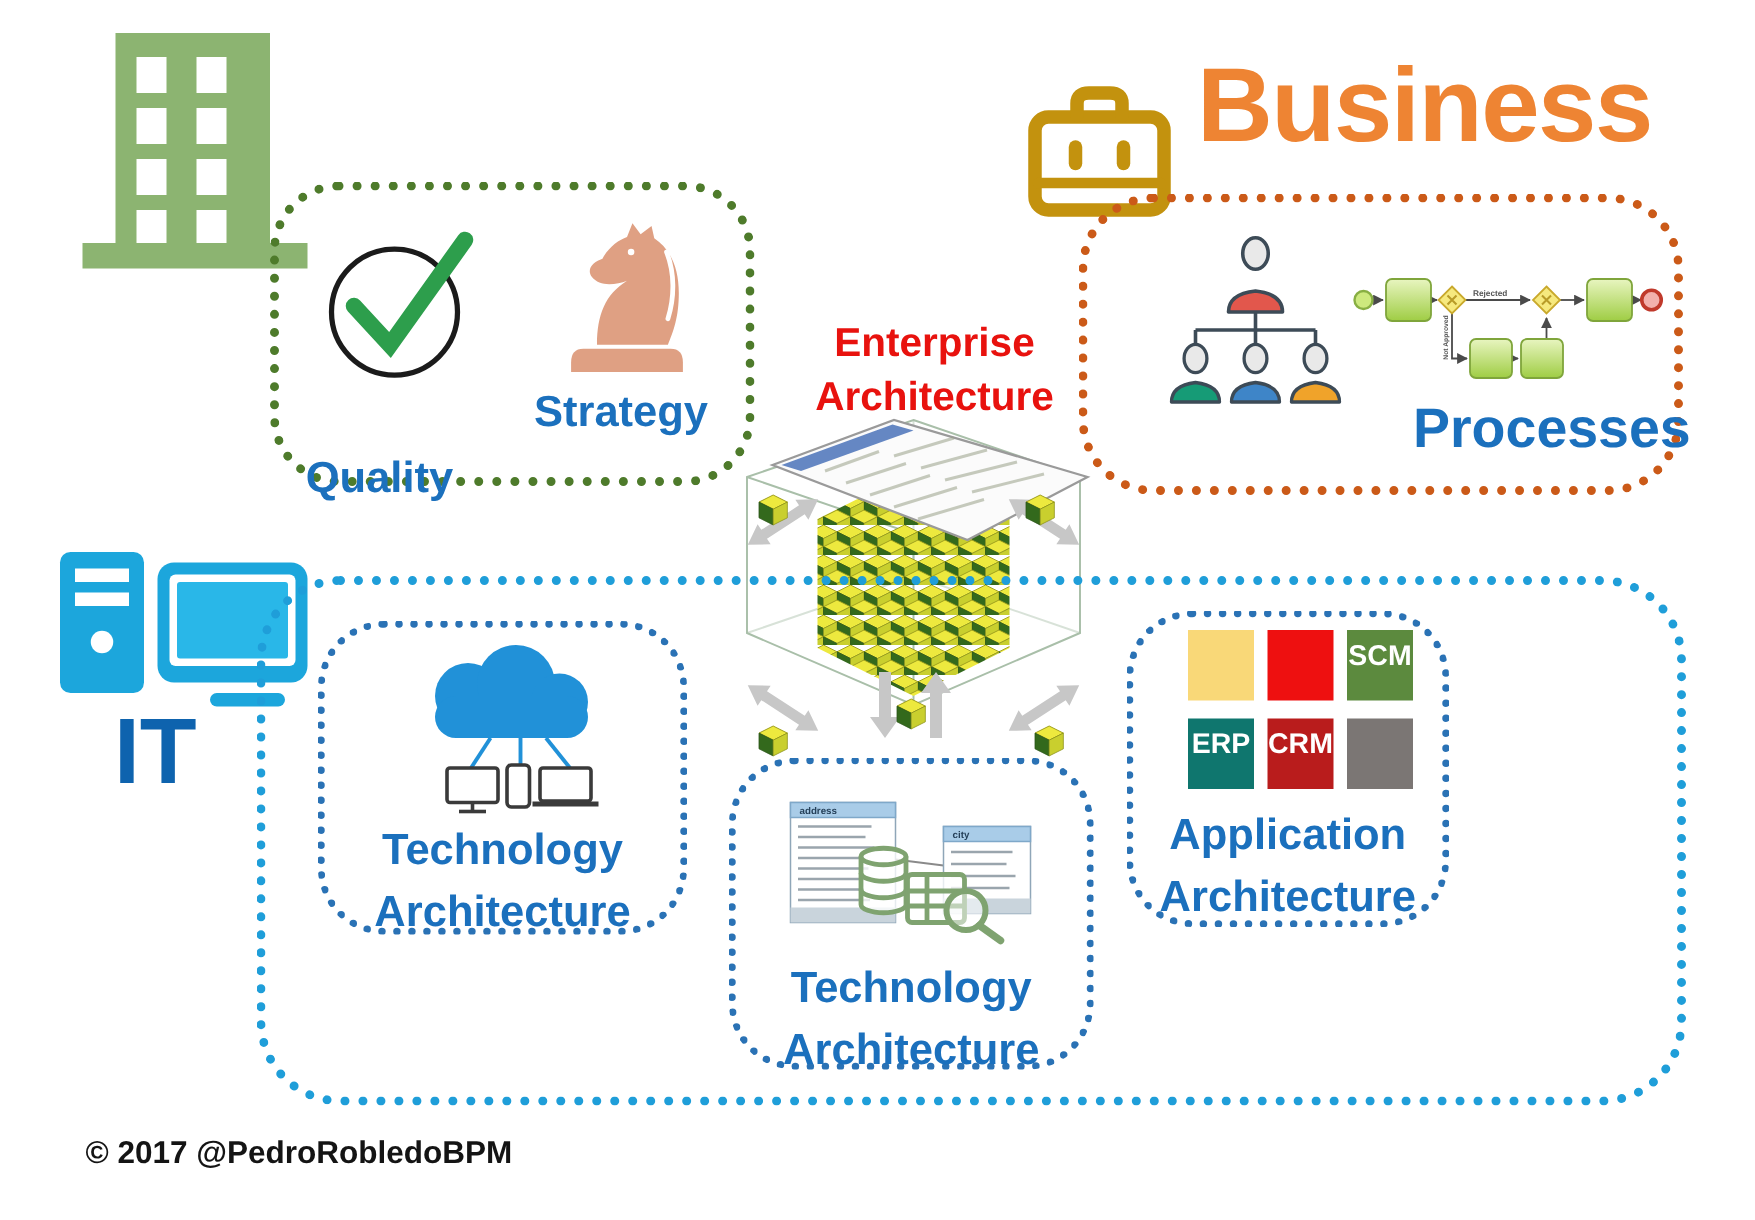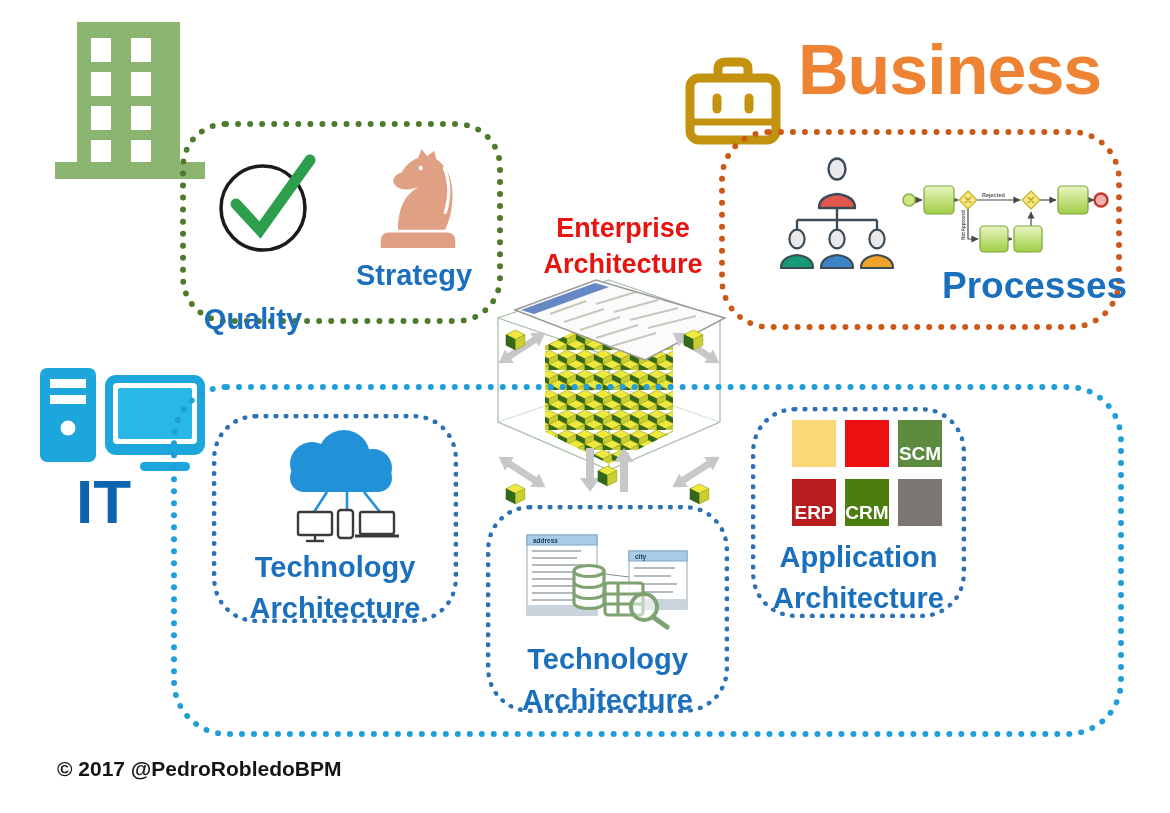--- a/index.html
+++ b/index.html
@@ -23,21 +23,21 @@
   #info-label{left:494px;top:629px;width:227px;}
   #app-label{left:756px;top:527px;width:205px;}
   #ea-label{position:absolute;left:527px;top:210px;width:192px;text-align:center;
             color:#E8120E;font-size:27px;line-height:36px;font-weight:bold;z-index:7;}
   #business-title{position:absolute;left:798px;top:30px;font-size:70px;color:#EE8433;letter-spacing:-1px;}
   #it-title{position:absolute;left:76px;top:466px;font-size:62px;color:#0E63AE;}
   #copyright{position:absolute;left:57px;top:757px;font-size:21px;color:#141414;}
   #app-tiles{position:absolute;left:792px;top:420px;display:grid;z-index:2;
              grid-template-columns:repeat(3,44px);grid-auto-rows:47px;gap:12px 9px;}
   .tile{display:flex;align-items:flex-end;justify-content:center;color:#fff;
-        font-size:19px;font-weight:bold;padding-bottom:2px;box-sizing:border-box;}
+        font-size:19px;font-weight:bold;padding-bottom:18px;box-sizing:border-box;}
   svg{position:absolute;overflow:visible;}
   #center-art{z-index:4;}
 </style>
 </head>
 <body>
 
 <div id="canvas">
 
   <svg class="abs" style="left:48px;top:14px" width="170" height="170" viewBox="0 0 170 170">
     <rect x="29" y="8" width="103" height="148" fill="#8CB471"></rect>
@@ -299,22 +299,22 @@
   <div id="info-label" class="blue-label two-line">
     <div>Technology</div>
     <div>Architecture</div>
   </div>
 
   <div id="app-box" class="dotted-box"></div>
   <div id="app-tiles">
     <div class="tile" style="background: rgb(249, 216, 120);"></div>
     <div class="tile" style="background: rgb(238, 16, 16);"></div>
     <div class="tile" style="background: rgb(92, 138, 62);">SCM</div>
-    <div class="tile" style="background: #b91c1c;">ERP</div>
-    <div class="tile" style="background: #4d7c0f;">CRM</div>
+    <div class="tile" style="background: #0f766e;">ERP</div>
+    <div class="tile" style="background: #b91c1c;">CRM</div>
     <div class="tile" style="background: rgb(123, 118, 116);"></div>
   </div>
   <div id="app-label" class="blue-label two-line">
     <div>Application</div>
     <div>Architecture</div>
   </div>
 
   <div id="copyright">© 2017 @PedroRobledoBPM</div>
 
 </div>

